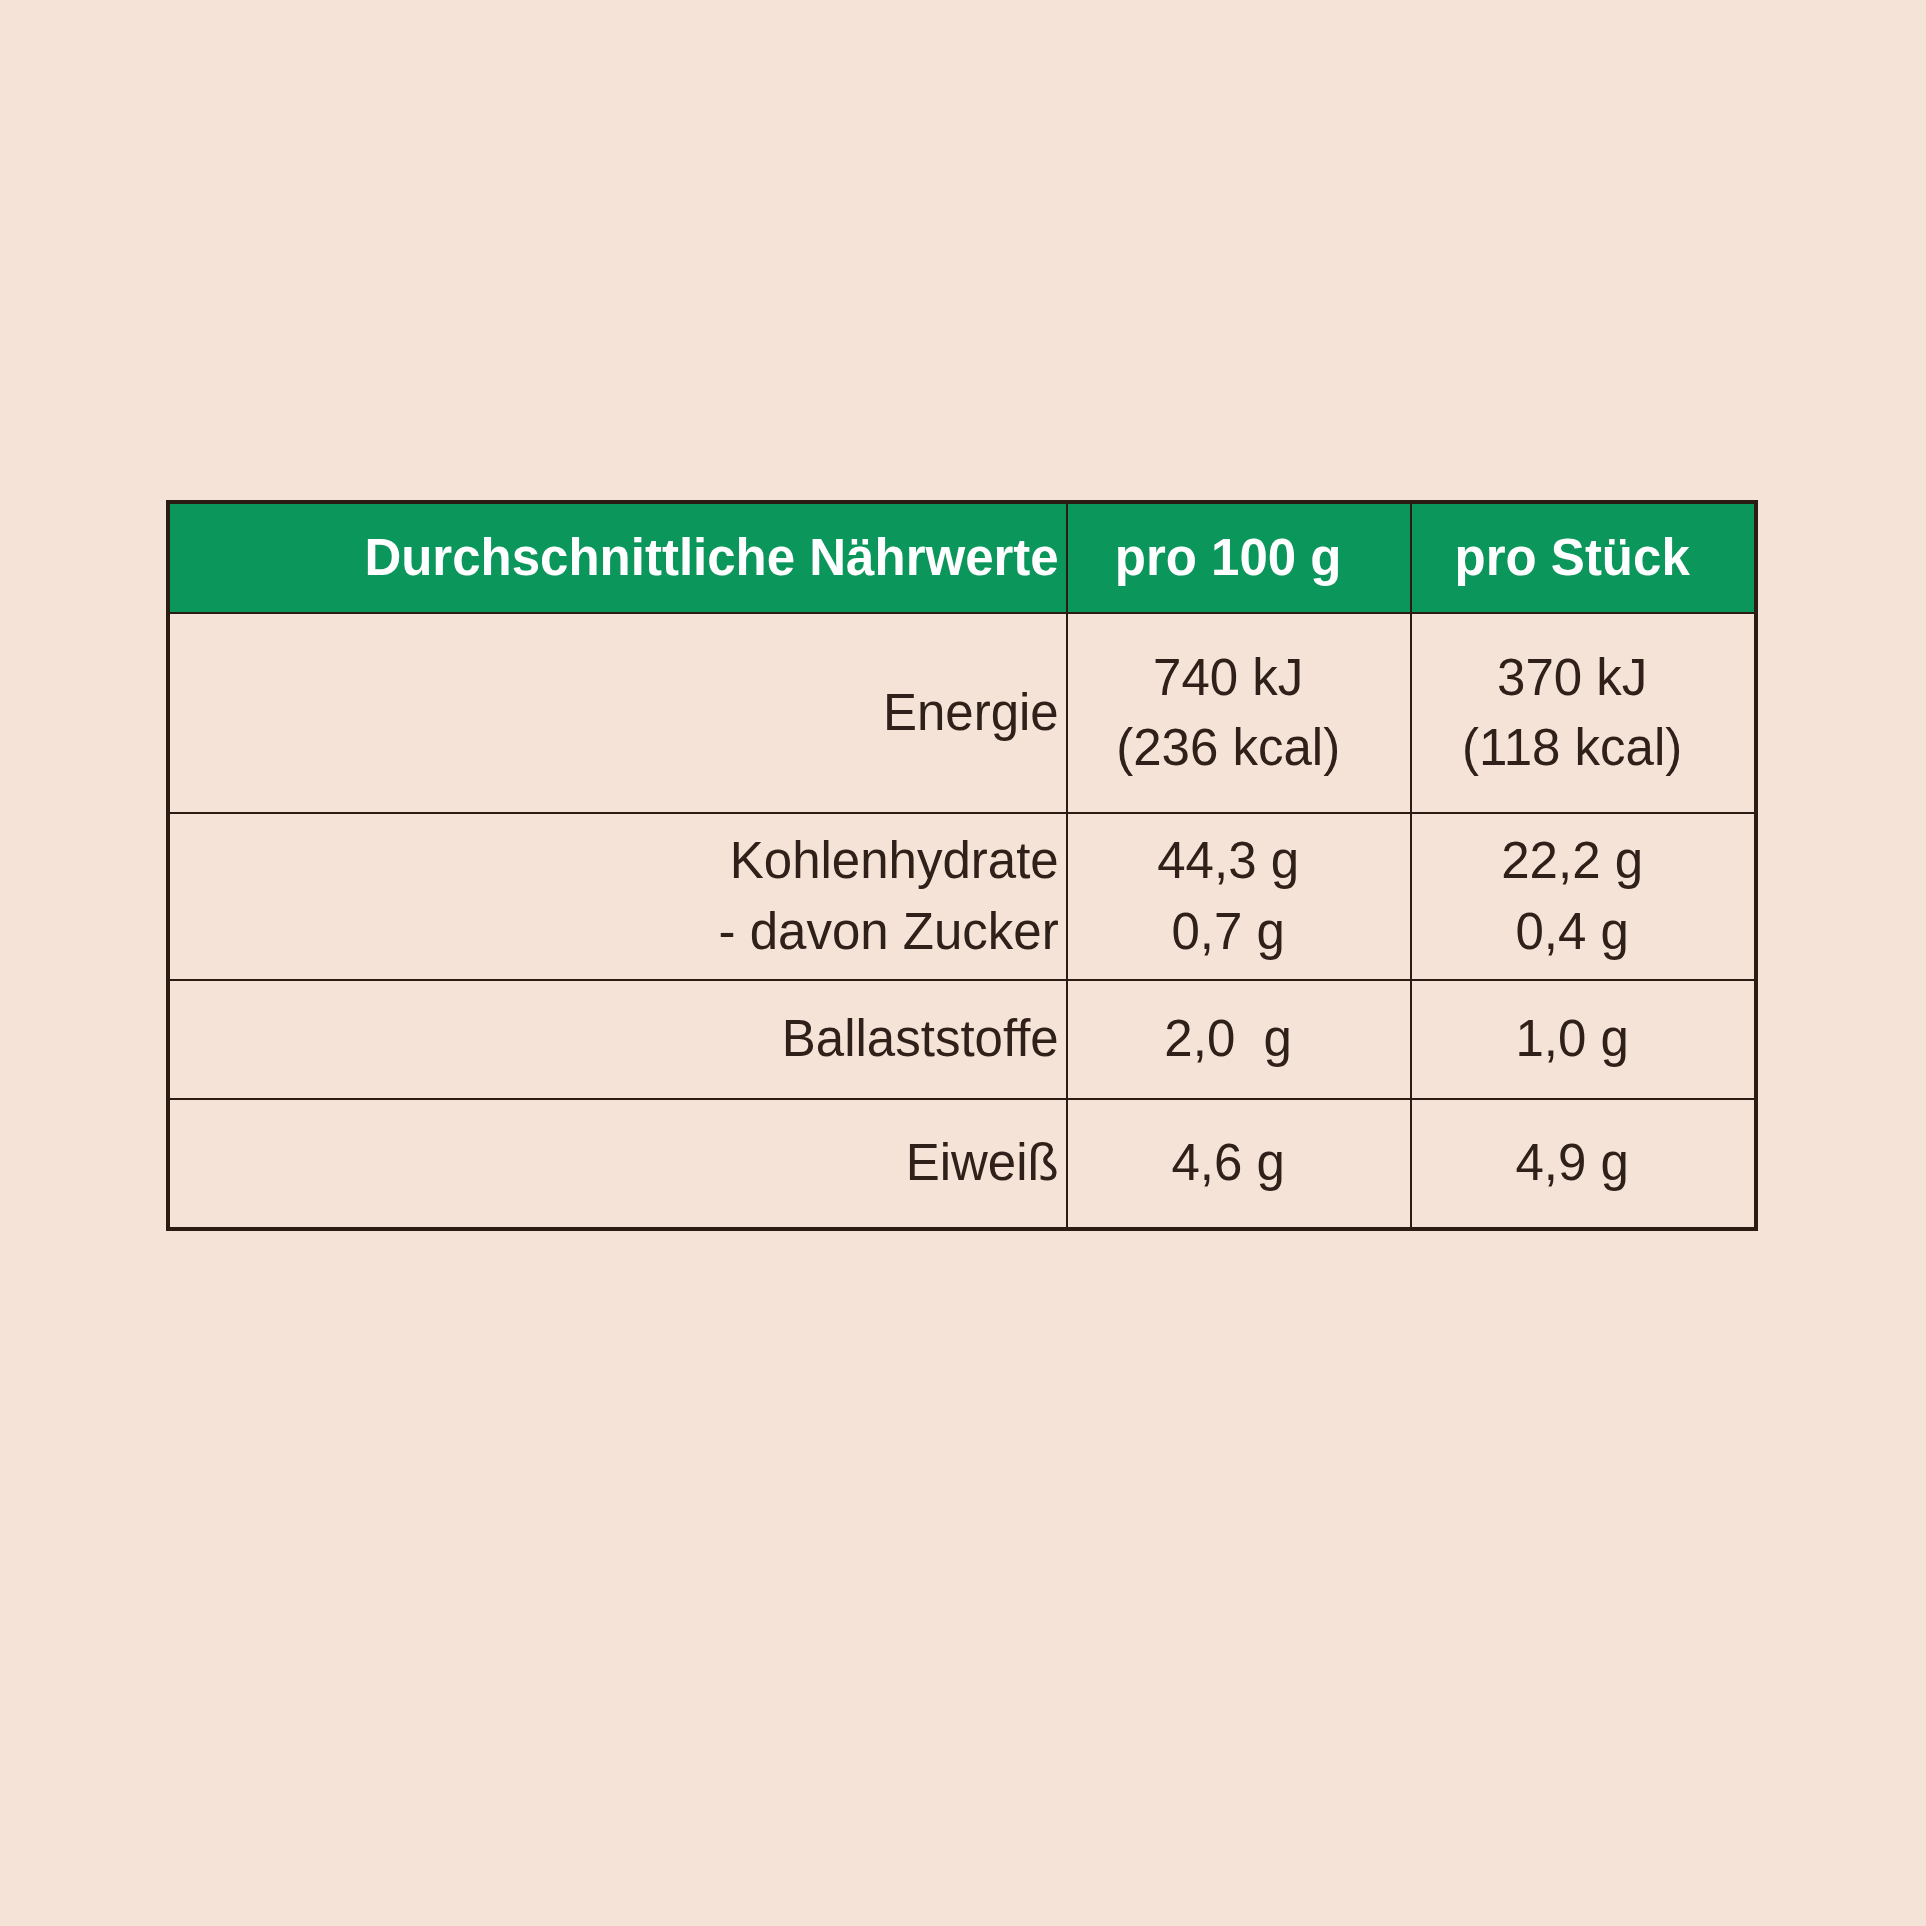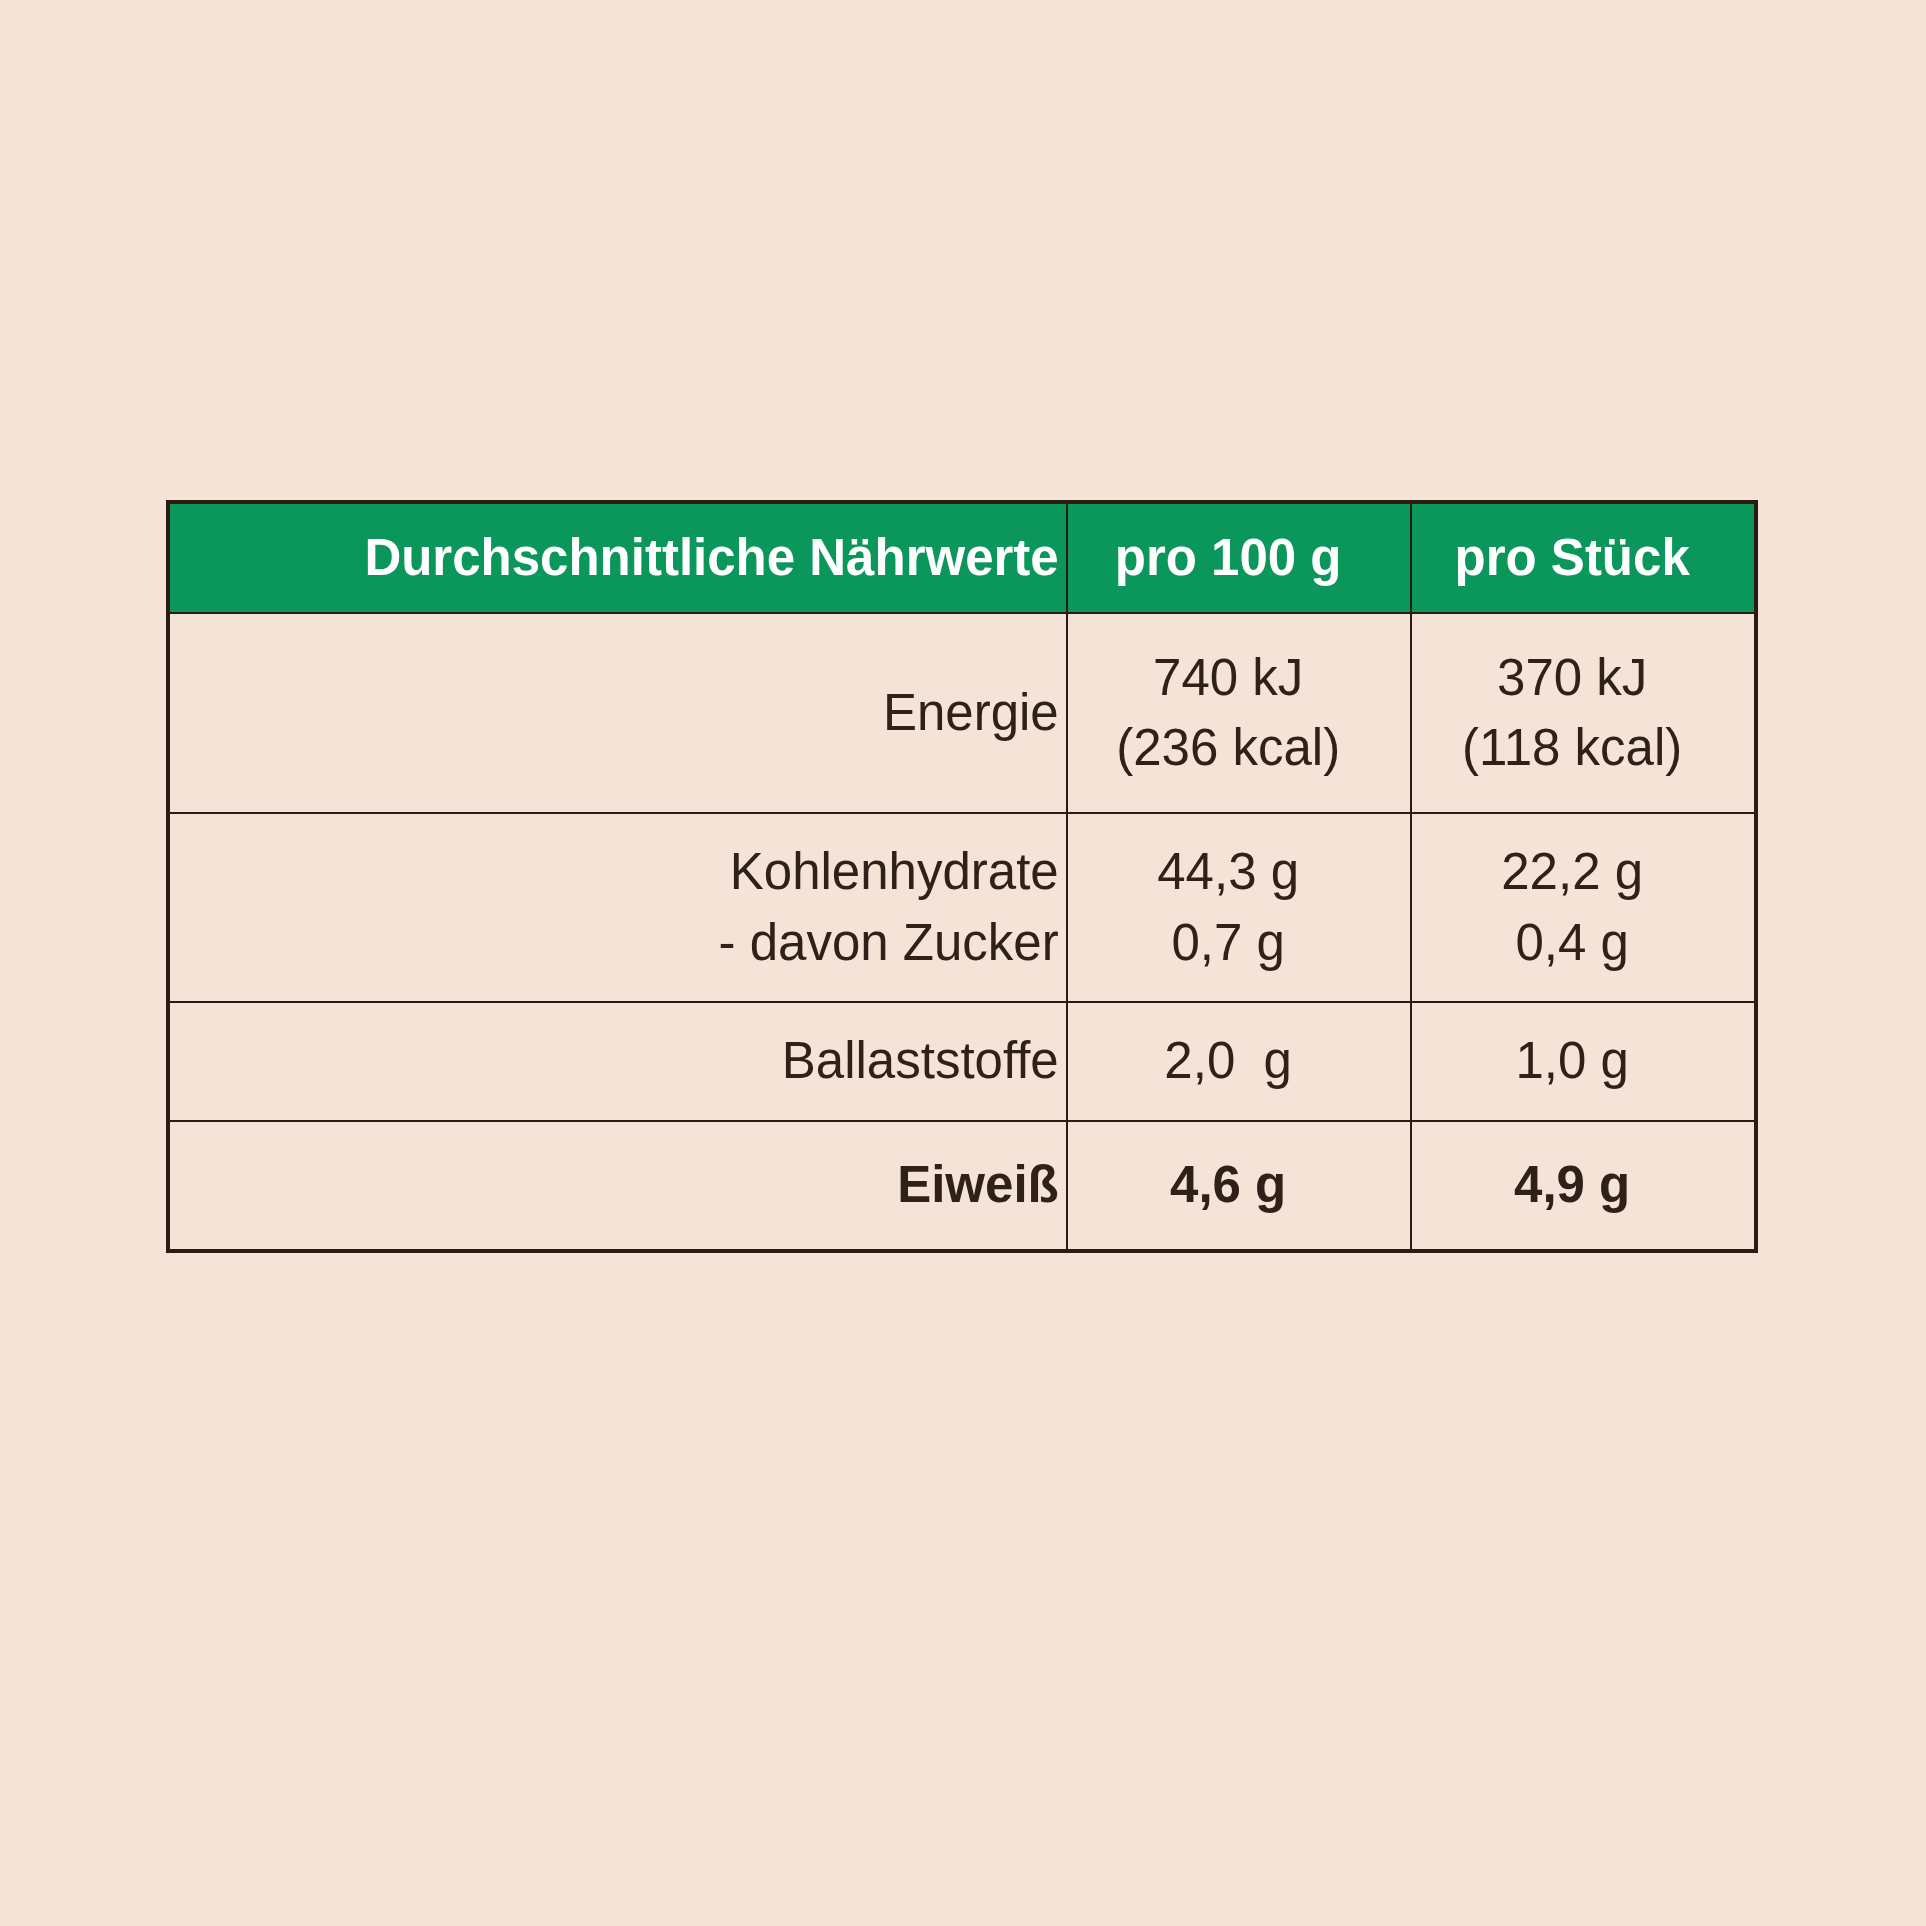--- a/index.html
+++ b/index.html
@@ -51,23 +51,23 @@
     padding-right: 7.3px;
   }
   .cell-right {
     text-align: center;
     padding-right: 29px;
     padding-left: 7.3px;
   }
   tr.r-header { height: 111px; }
   tr.r-0 { height: 200px; }
   tr.r-1 { height: 157px; }
-  tr.r-2 { height: 189px; }
+  tr.r-2 { height: 167px; }
   tr.r-3 { height: 119px; }
-  tr.r-4 { height: 130px; font-weight: bold; }
+  tr.r-4 { height: 130px; }
   tr.r-5 { height: 102px; }
 </style>
 </head>
 <body>
 
 <div class="canvas">
   <table class="nutrition-table">
     <colgroup>
       <col class="c-label">
       <col class="c-100g">

